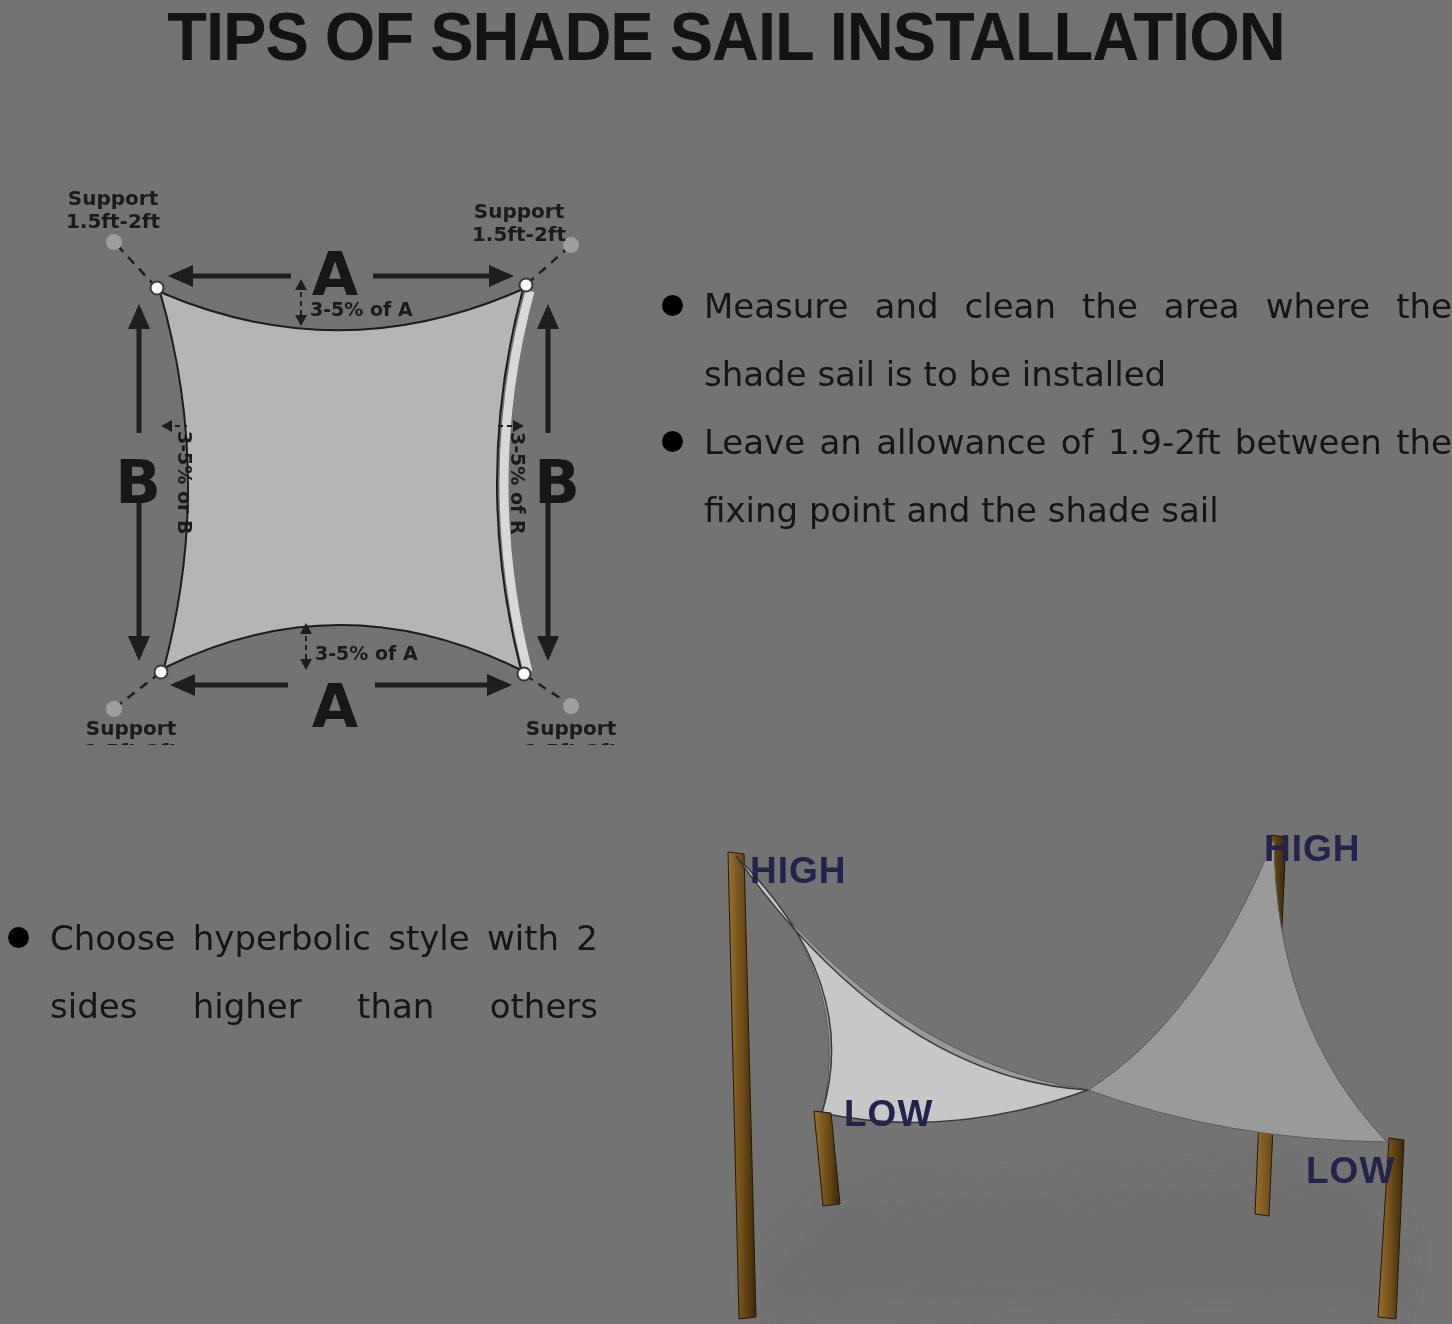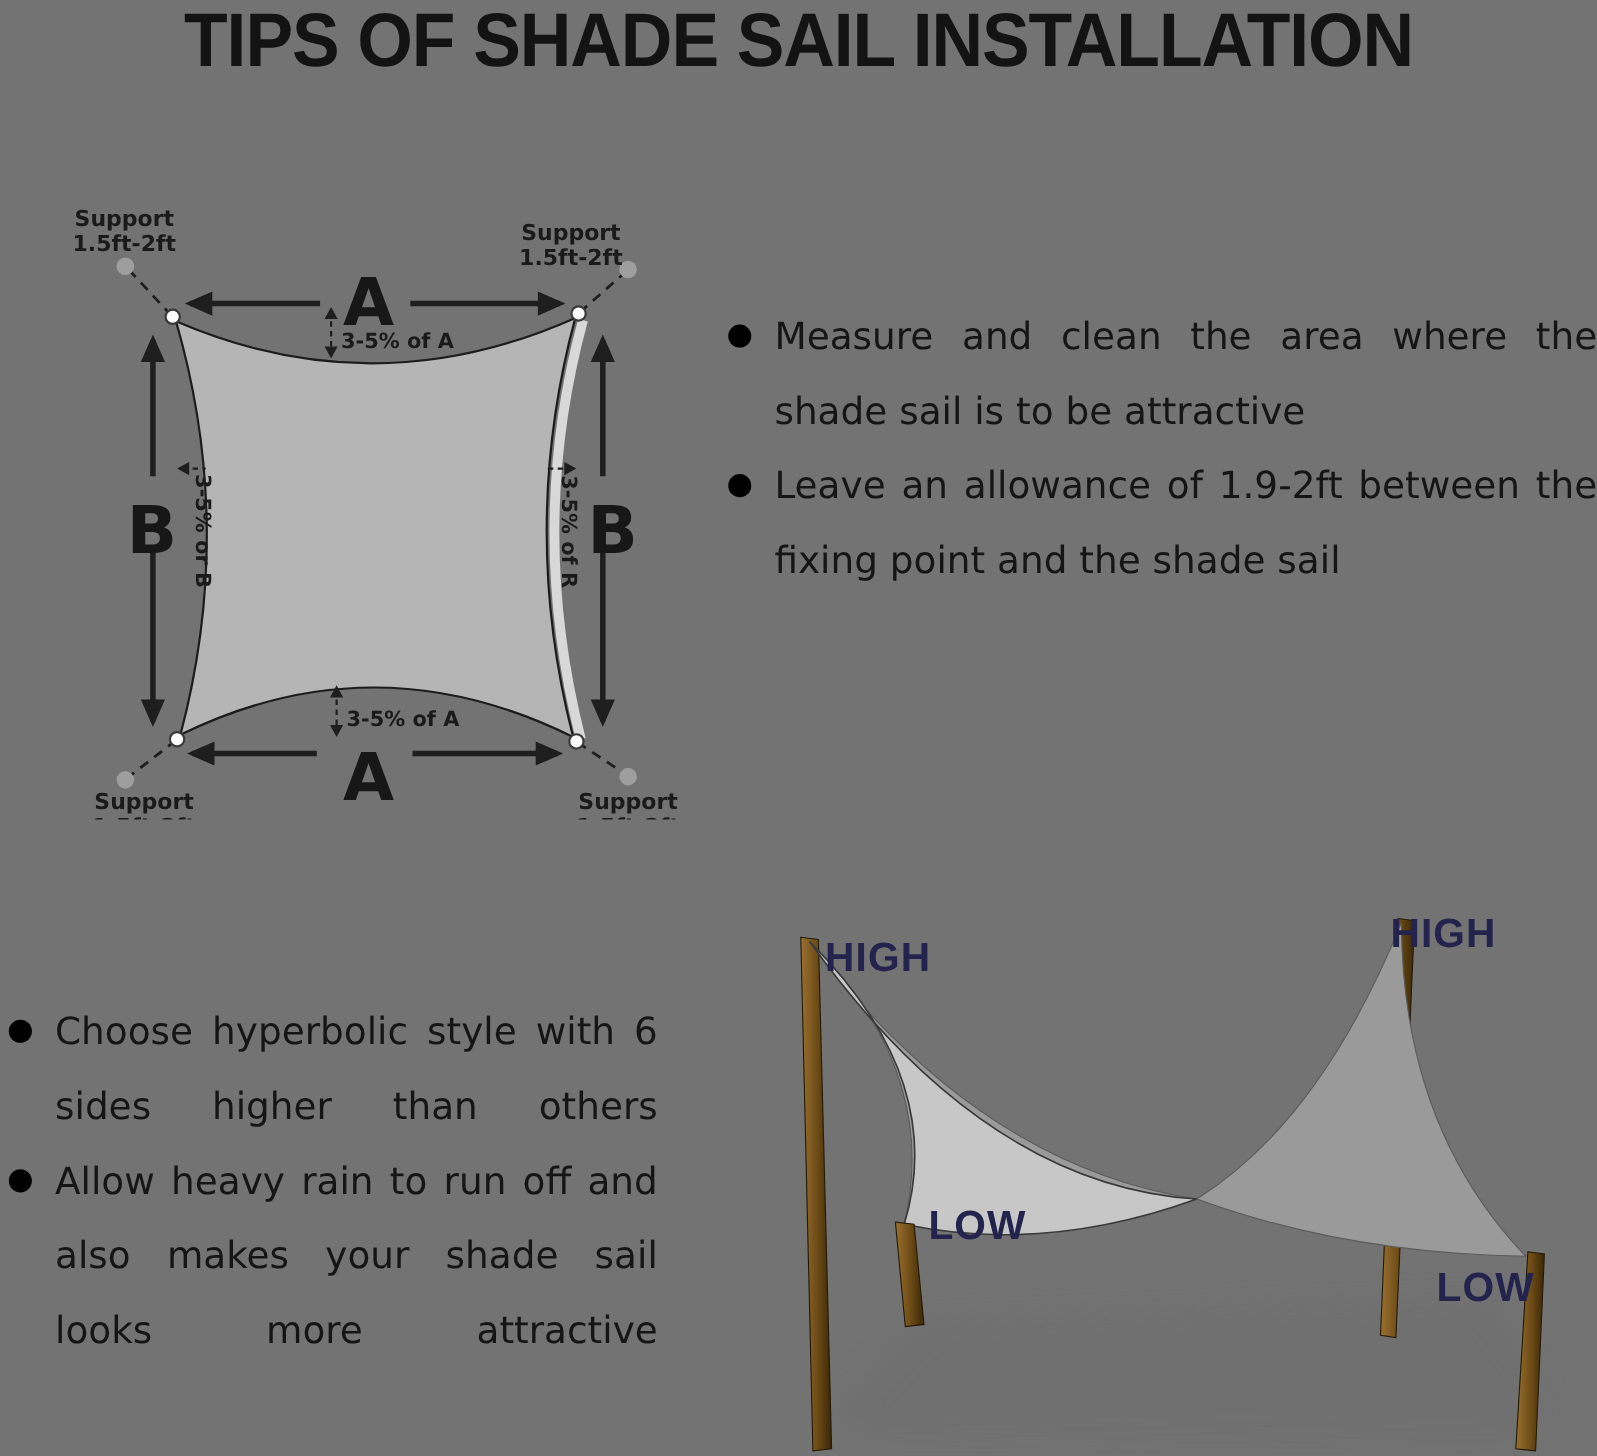--- a/index.html
+++ b/index.html
@@ -112,36 +112,32 @@
 
     <text class="t-sag" x="280" y="151">3-5% of A</text>
     <text class="t-sag" x="285" y="495">3-5% of A</text>
     <text class="t-sag" transform="translate(148,266) rotate(90)">3-5% or B</text>
     <text class="t-sag" transform="translate(481,267) rotate(90)">3-5% of R</text>
   </svg>
 
   <div class="bullets bullets-right">
     <div class="item">
       <span class="dot"></span>
-      <span>Measure and clean the area where the shade sail is to be attractive</span>
+      <span>Measure and clean the area where the shade sail is to be installed</span>
     </div>
     <div class="item">
       <span class="dot"></span>
       <span>Leave an allowance of 1.9-2ft between the fixing point and the shade sail</span>
     </div>
   </div>
 
   <div class="bullets bullets-left">
     <div class="item">
       <span class="dot"></span>
-      <span>Choose hyperbolic style with 6 sides higher than others</span>
-    </div>
-    <div class="item">
-      <span class="dot"></span>
-      <span>Allow heavy rain to run off and also makes your shade sail looks more attractive</span>
+      <span>Choose hyperbolic style with 2 sides higher than others</span>
     </div>
   </div>
 
   <svg class="illo" viewBox="0 0 792 534">
     <defs>
       <linearGradient id="poleGrad" x1="0" y1="0" x2="1" y2="0">
         <stop offset="0" stop-color="#9a7030"></stop>
         <stop offset="0.55" stop-color="#6b4a15"></stop>
         <stop offset="1" stop-color="#3a2708"></stop>
       </linearGradient>

